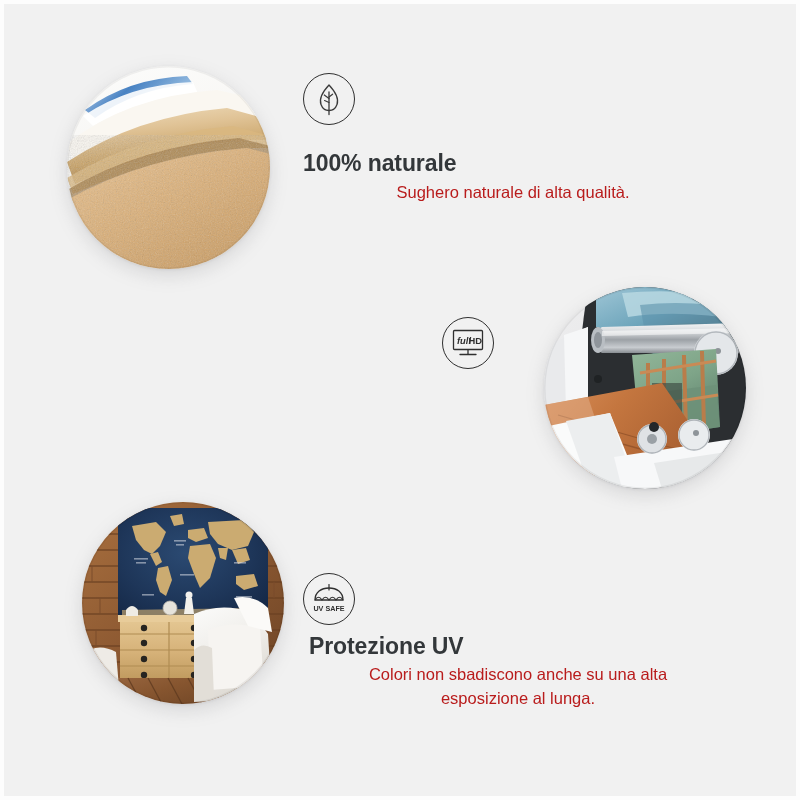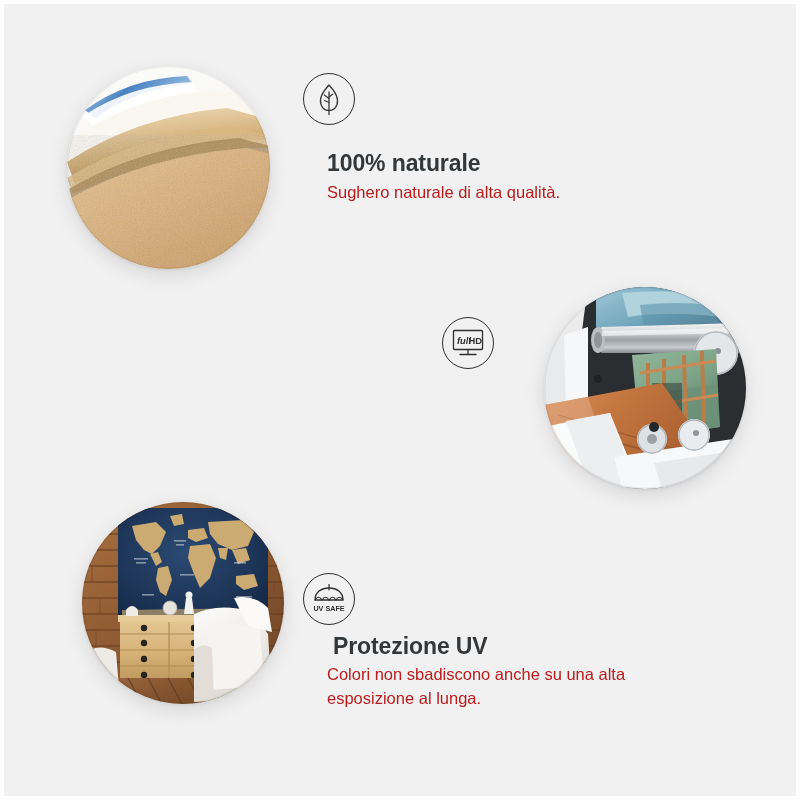--- a/index.html
+++ b/index.html
@@ -48,21 +48,21 @@
     letter-spacing:-0.1px;
     line-height:1.2;
     white-space:nowrap;
   }
   .fdesc {
     font-size:16.5px;
     font-weight:normal;
     color:#b91c1c;
     line-height:1.45;
   }
-  .align-left  { text-align:left;margin-left:24px; }
+  .align-left  { text-align:center; }
 </style>
 </head>
 <body>
 
 <div class="page">
 
   <div class="feature">
 
     <div class="photo" style="left:63px; top:62px; width:203px; height:203px;">
       <svg viewBox="0 0 203 203" preserveAspectRatio="none">

